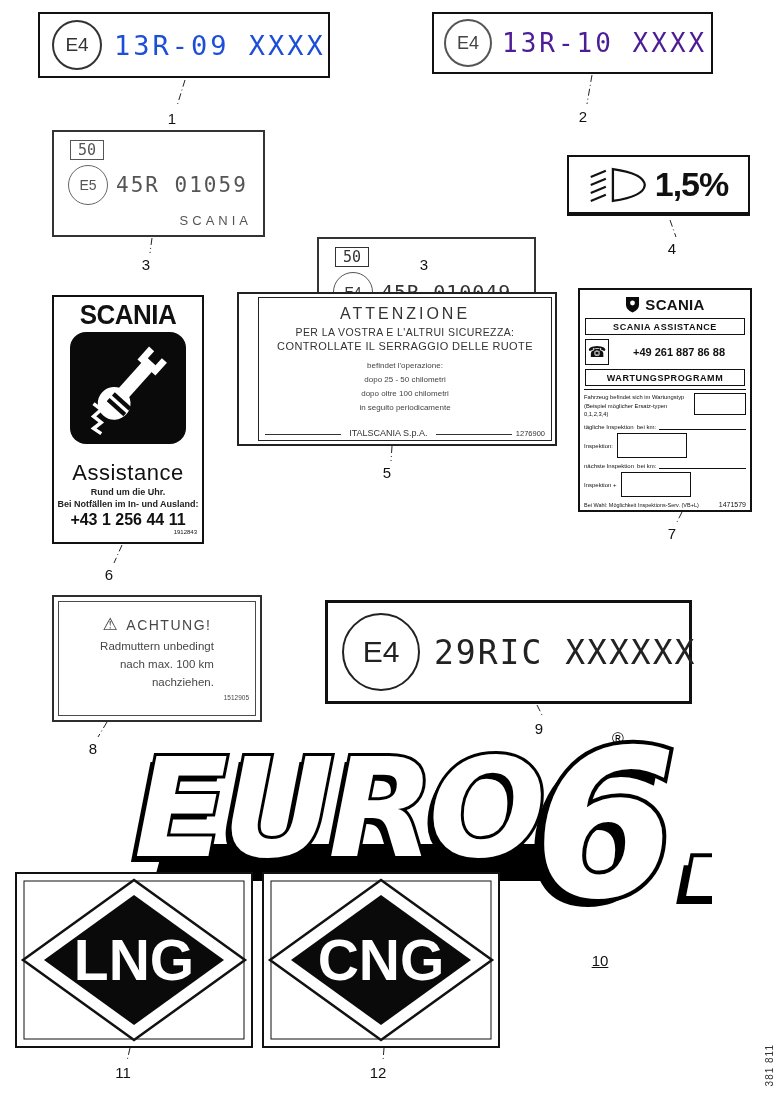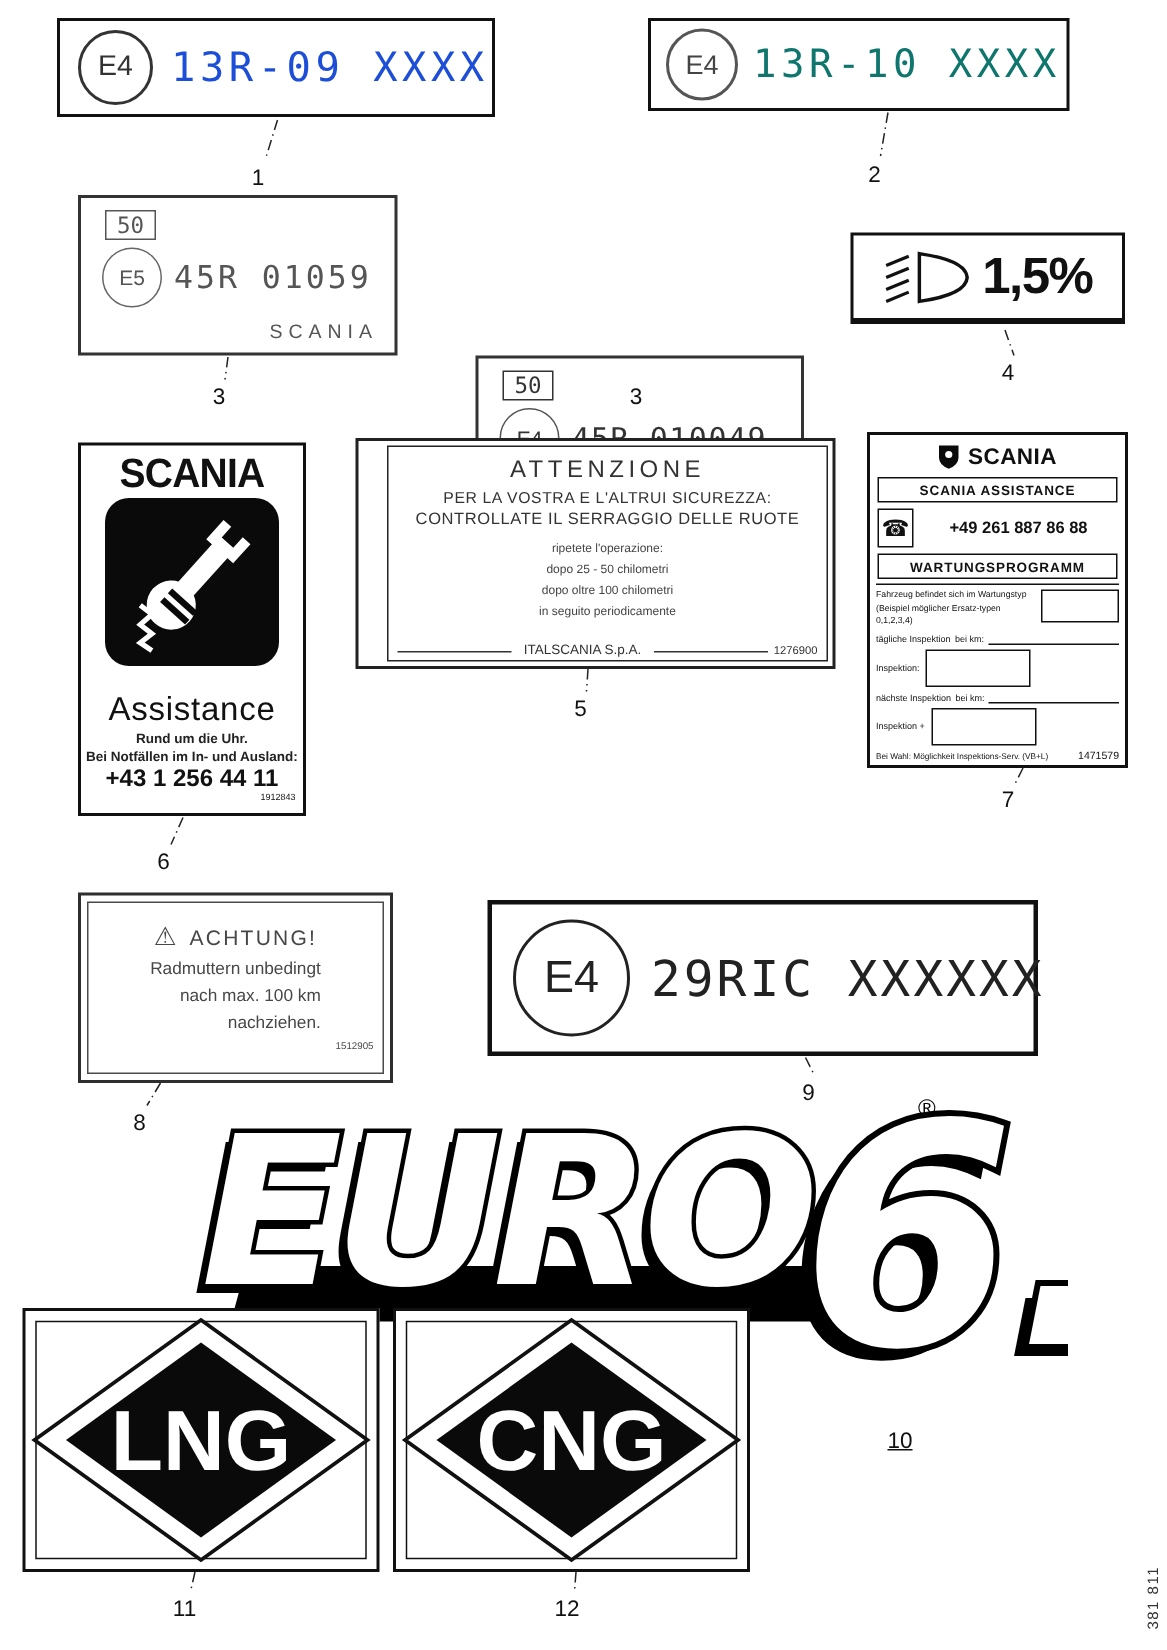--- a/index.html
+++ b/index.html
@@ -116,21 +116,21 @@
     <span class="ecircle" style="width:46px;height:46px;border:2px solid #333;font-size:19px;color:#333;">
       <span>E4</span>
     </span>
     <span class="txt mono" style="font-size:27px;color:#1d4ed8;">13R-09 XXXX</span>
   </div>
 
   <div class="lbl plate" style="left:432px;top:12px;width:281px;height:62px;padding-left:10px;gap:10px;">
     <span class="ecircle" style="width:44px;height:44px;border:2px solid #555;font-size:18px;color:#444;">
       <span>E4</span>
     </span>
-    <span class="txt mono" style="font-size:26px;color:#0f766e;">13R-10 XXXX</span>
+    <span class="txt mono" style="font-size:26px;color:#4c1d95;">13R-10 XXXX</span>
   </div>
 
   <div class="lbl homol" style="left:52px;top:130px;width:213px;height:107px;color:#555;">
     <span class="codebox">50</span>
     <div class="row">
       <span class="ecircle" style="width:38px;height:38px;border:1.5px solid #666;font-size:14px;">
         <span>E5</span>
       </span>
       <span class="mono" style="font-size:21px;letter-spacing:2px;">45R 01059</span>
     </div>
@@ -165,21 +165,21 @@
     </svg>
     <span class="pct">1,5%</span>
   </div>
 
   <div class="lbl attn" style="left:237px;top:292px;width:320px;height:154px;">
     <div class="frame">
       <div class="title">ATTENZIONE</div>
       <div class="l1">PER LA VOSTRA E L'ALTRUI SICUREZZA:</div>
       <div class="l2">CONTROLLATE IL SERRAGGIO DELLE RUOTE</div>
       <div class="smalls">
-        <div>ripetete l'operazione:</div>
+        <div>befindet l'operazione:</div>
         <div>dopo 25 - 50 chilometri</div>
         <div>dopo oltre 100 chilometri</div>
         <div>in seguito periodicamente</div>
       </div>
       <div class="footer">
         <div class="rule"></div>
         <span class="company">ITALSCANIA S.p.A.</span>
         <div class="rule"></div>
         <span class="pno">1276900</span>
       </div>

